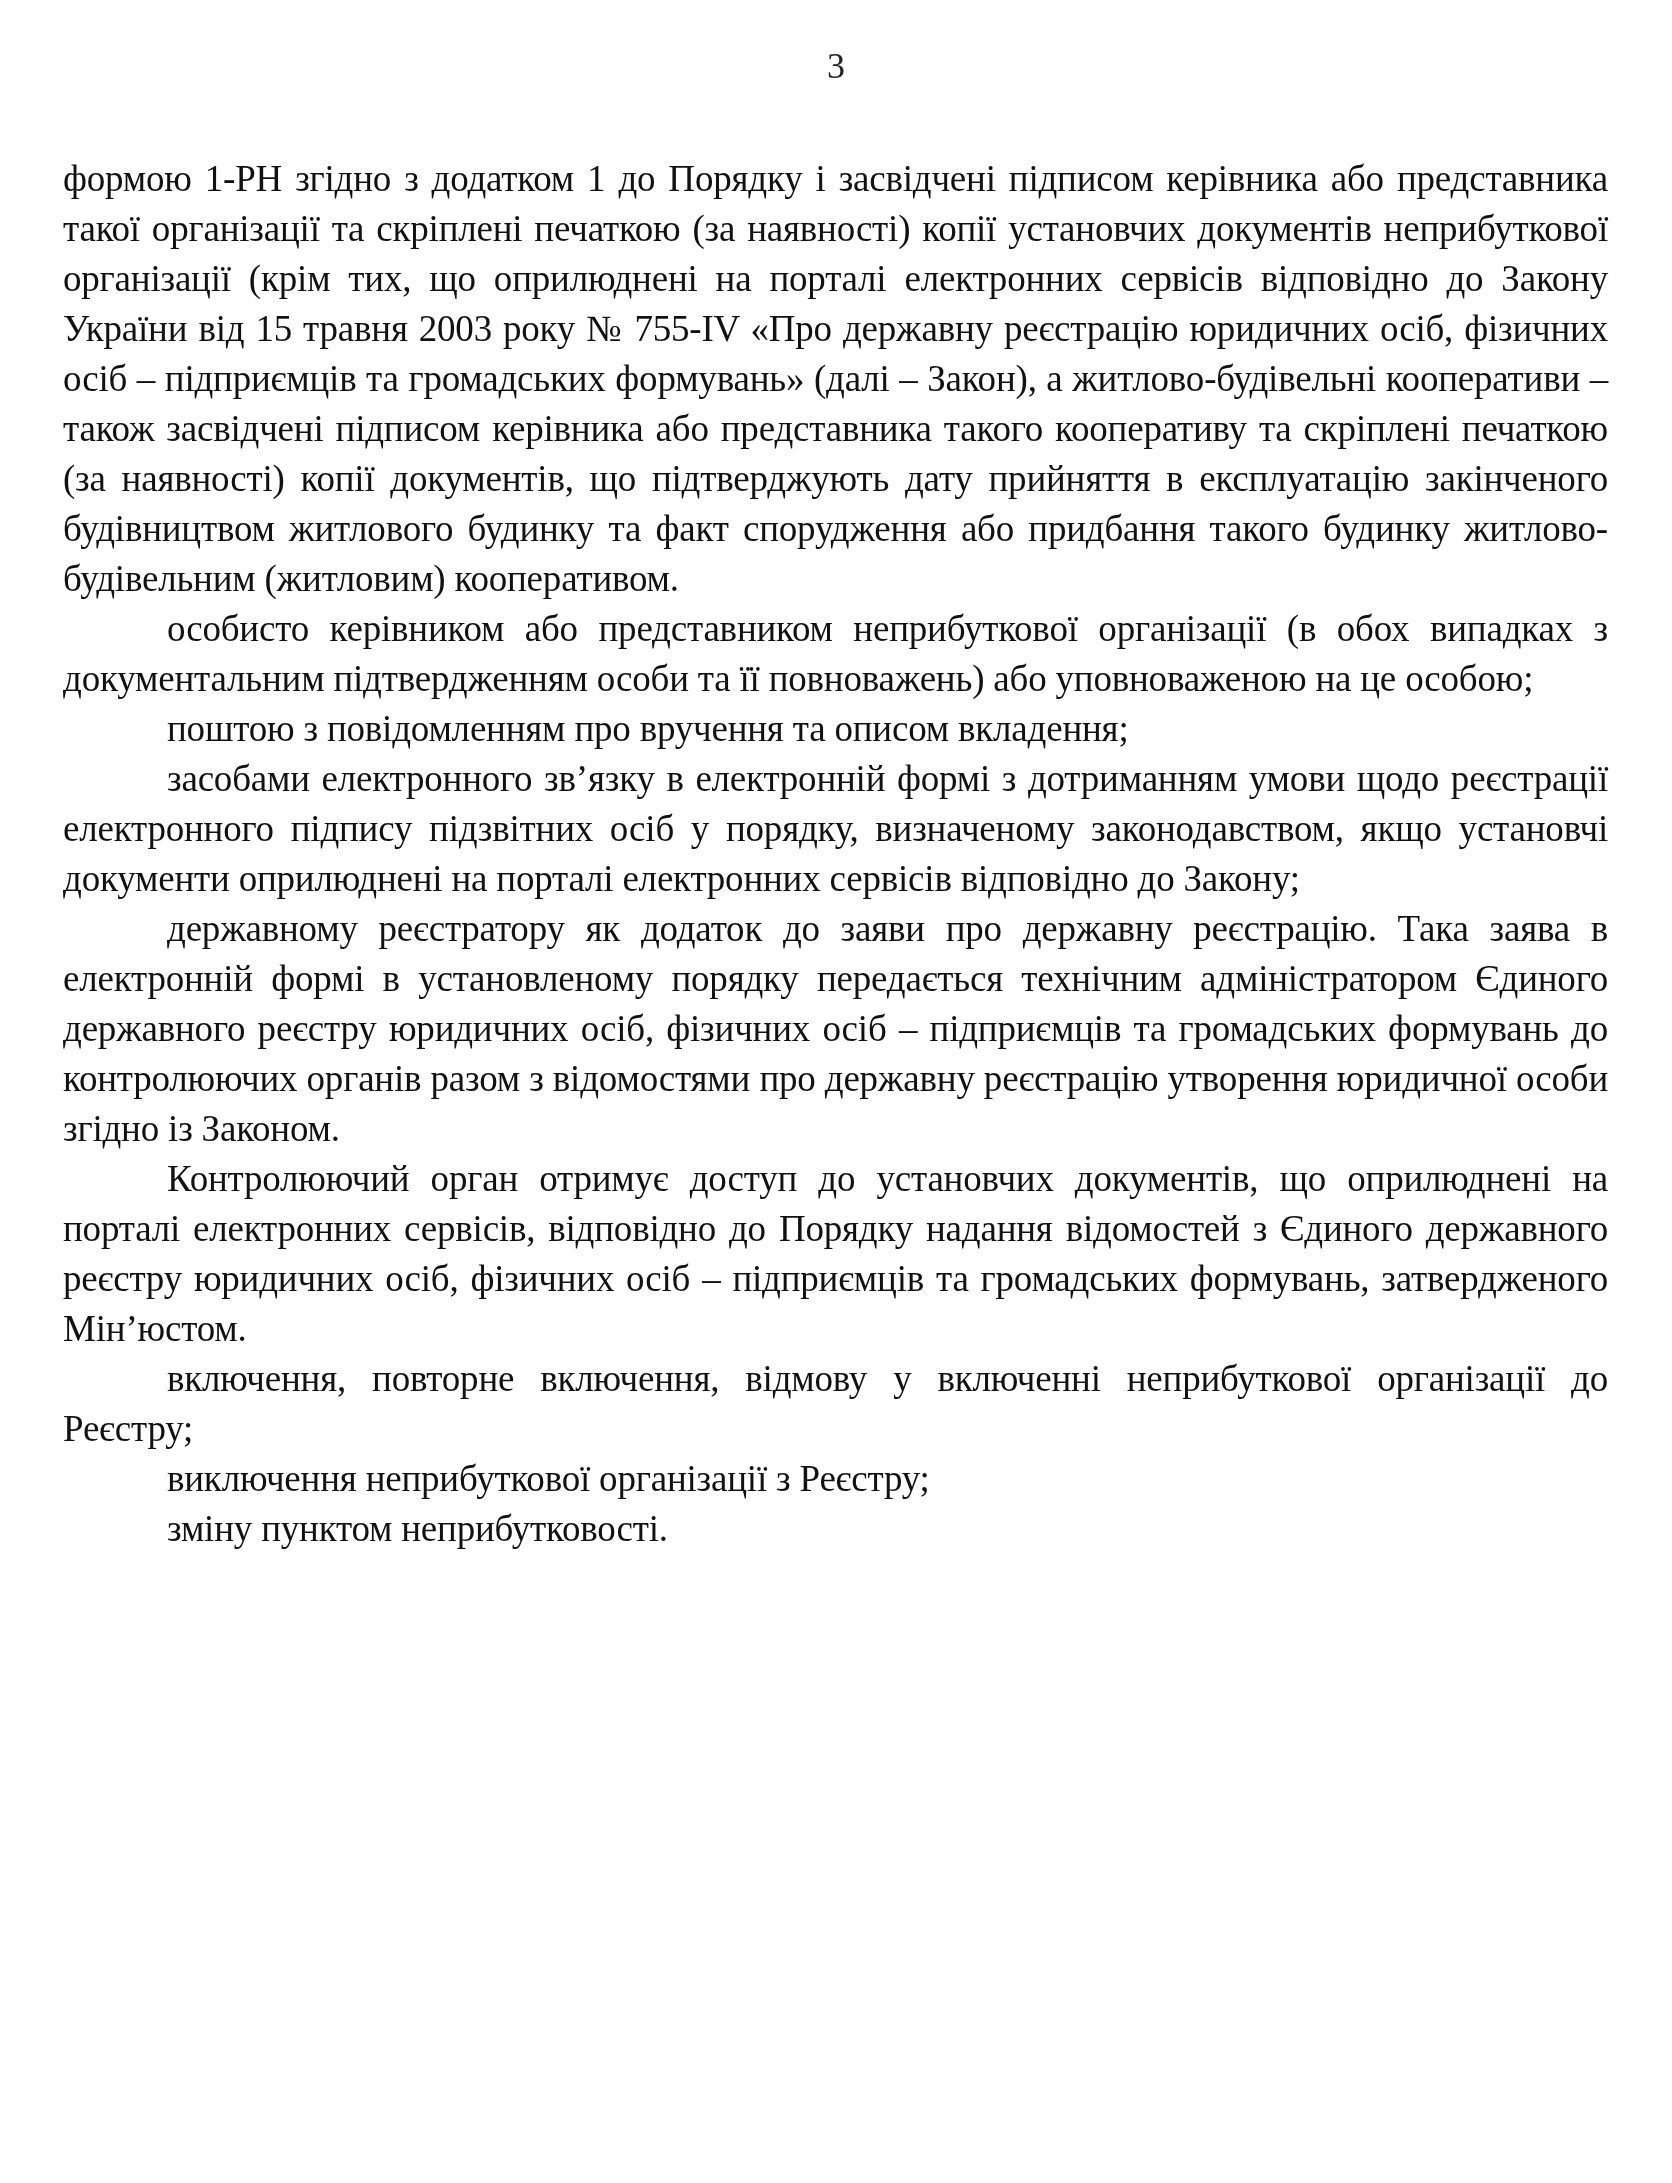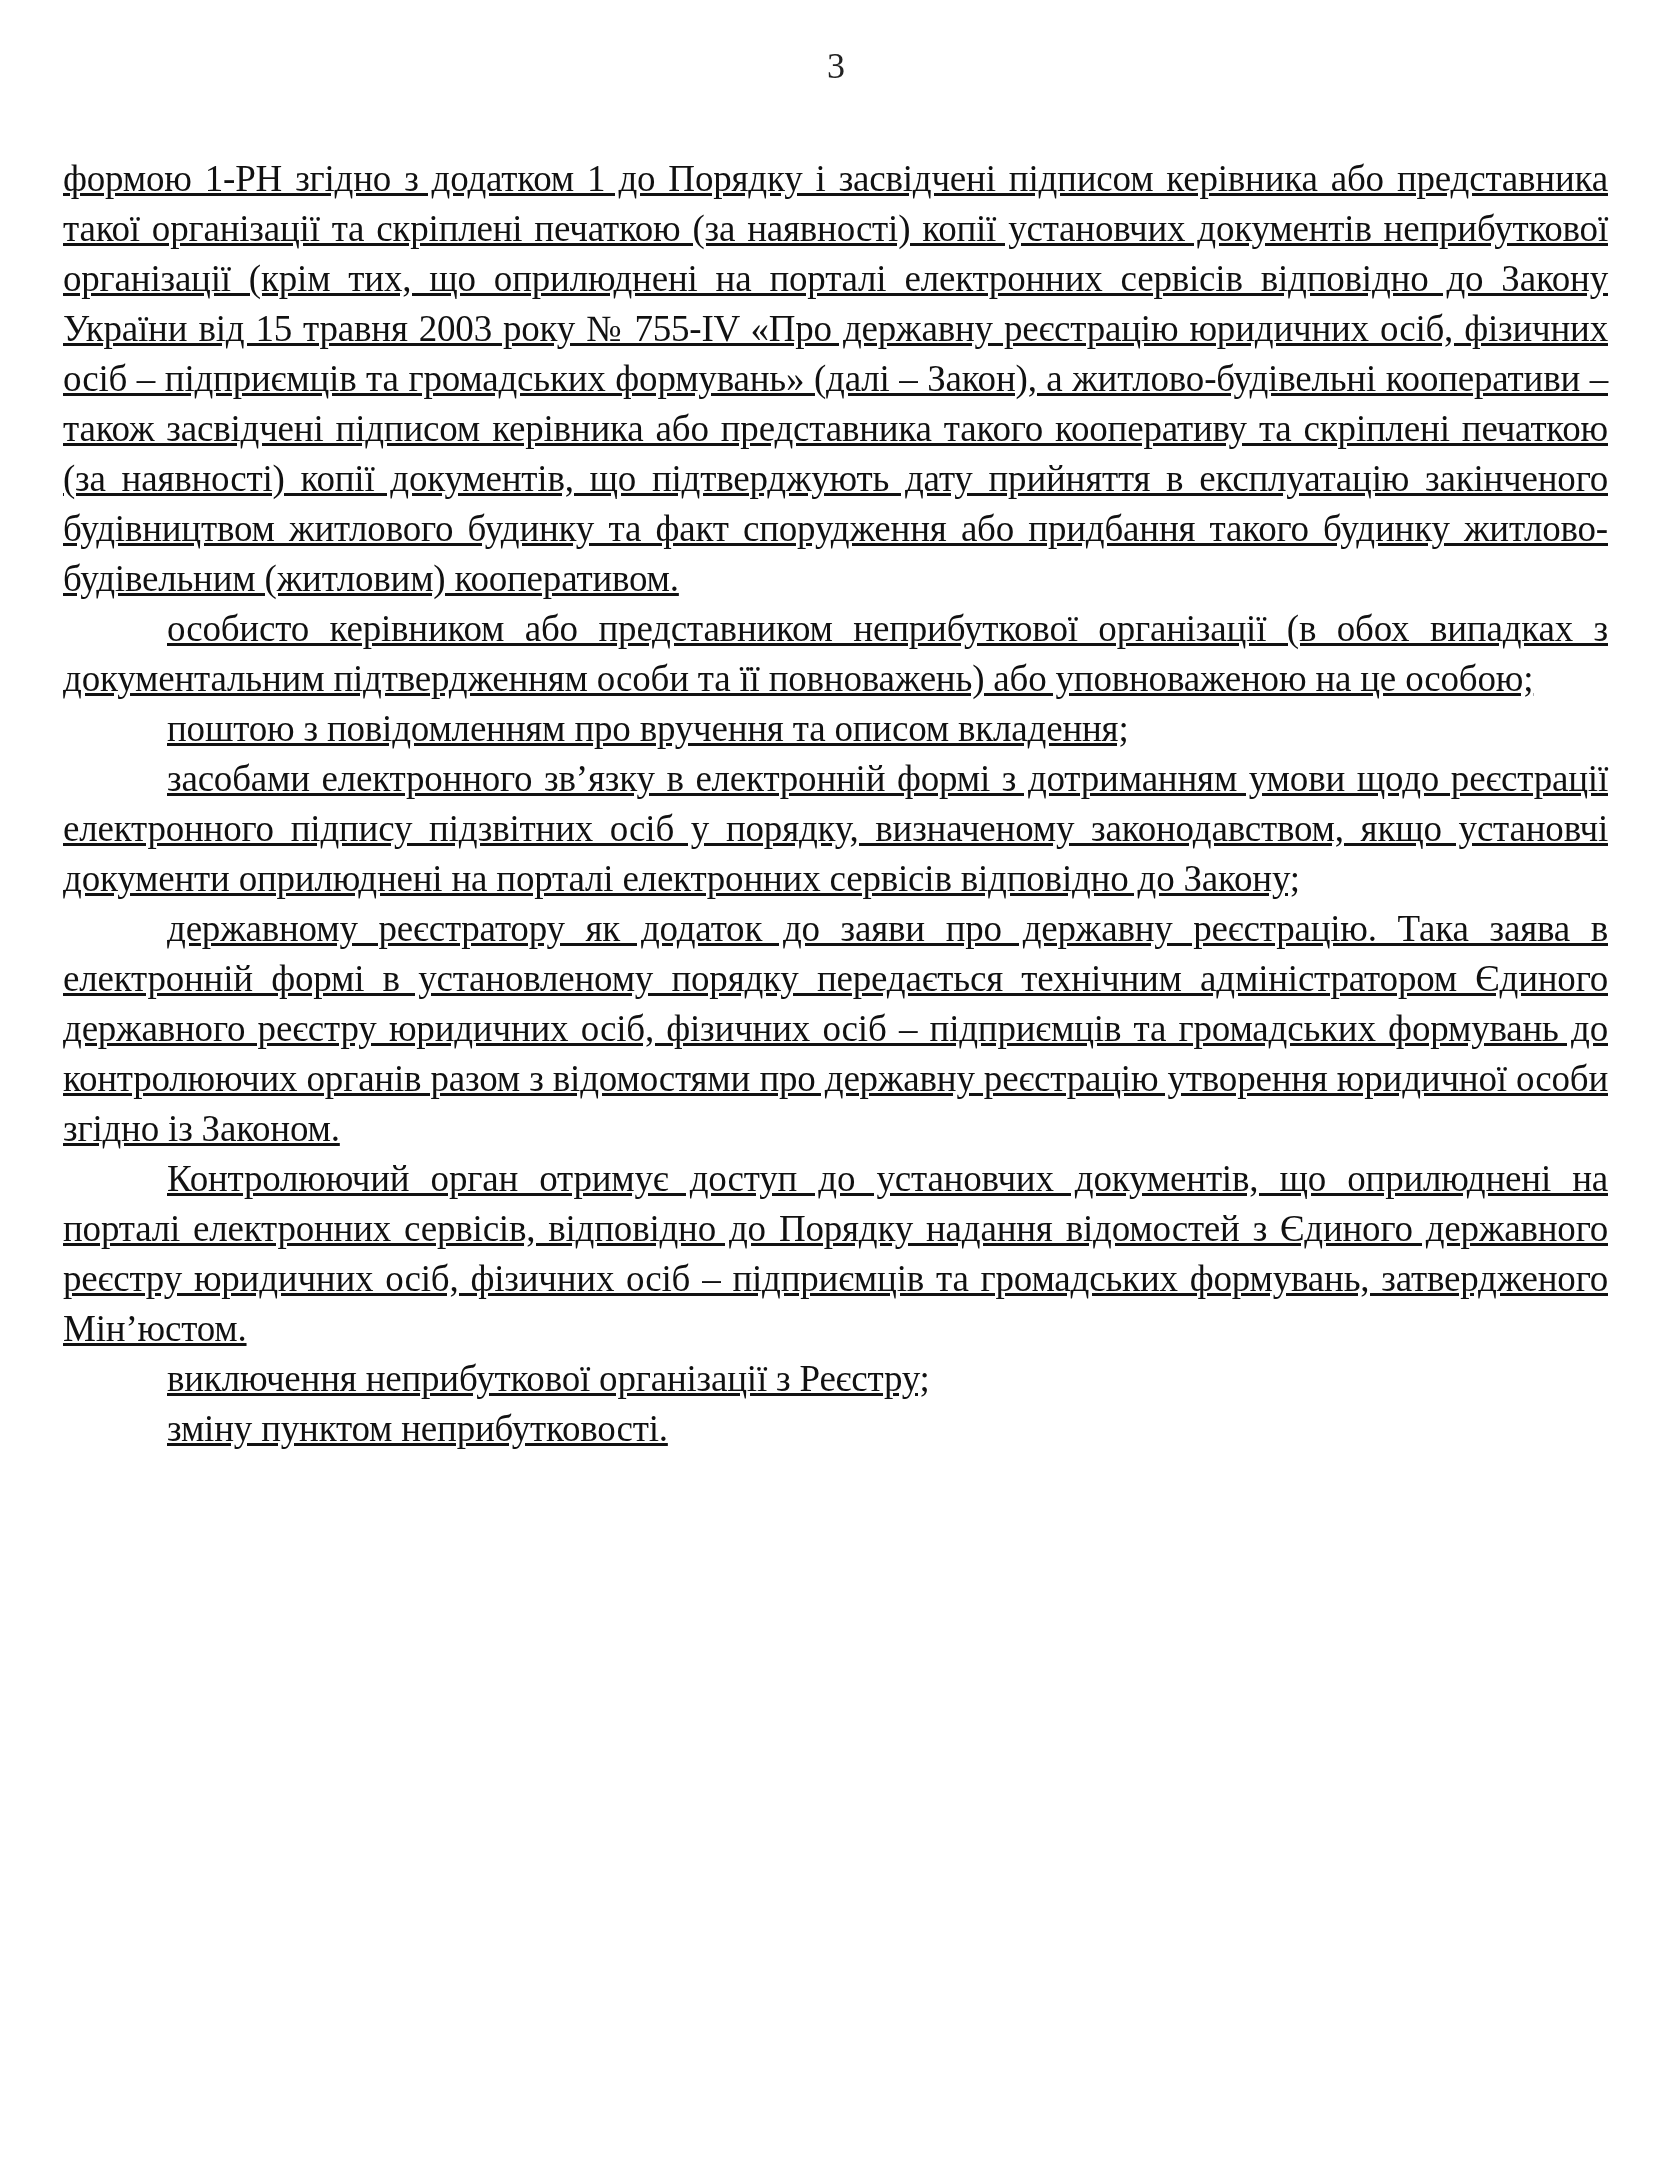--- a/index.html
+++ b/index.html
@@ -11,32 +11,33 @@
   }
   .page-number {
     position: absolute; top: 44px; left: 0; width: 100%;
     text-align: center; font-size: 36px; line-height: 45px; color: #222;
   }
   .body-text {
     position: absolute; left: 63px; top: 154px; width: 1545px;
     font-size: 37px; line-height: 50px; letter-spacing: -0.2px;
     text-align: justify; word-spacing: 0px;
   }
-  .body-text p { margin: 0; padding: 0; text-align: justify; text-align-last: left; text-decoration: underline; }
+  .body-text p { margin: 0; padding: 0; text-align: justify; text-align-last: left; }
   .body-text p.indent { text-indent: 104px; }
 </style>
 </head>
 <body>
 
 <div class="page">
   <div class="page-number">3</div>
   <div class="body-text">
     <p>формою 1-РН згідно з додатком 1 до Порядку і засвідчені підписом керівника або представника такої організації та скріплені печаткою (за наявності) копії установчих документів неприбуткової організації (крім тих, що оприлюднені на порталі електронних сервісів відповідно до Закону України від 15 травня 2003 року № 755-IV «Про державну реєстрацію юридичних осіб, фізичних осіб – підприємців та громадських формувань» (далі – Закон), а житлово-будівельні кооперативи – також засвідчені підписом керівника або представника такого кооперативу та скріплені печаткою (за наявності) копії документів, що підтверджують дату прийняття в експлуатацію закінченого будівництвом житлового будинку та факт спорудження або придбання такого будинку житлово-будівельним (житловим) кооперативом.</p>
     <p class="indent">особисто керівником або представником неприбуткової організації (в обох випадках з документальним підтвердженням особи та її повноважень) або уповноваженою на це особою;</p>
     <p class="indent">поштою з повідомленням про вручення та описом вкладення;</p>
     <p class="indent">засобами електронного зв’язку в електронній формі з дотриманням умови щодо реєстрації електронного підпису підзвітних осіб у порядку, визначеному законодавством, якщо установчі документи оприлюднені на порталі електронних сервісів відповідно до Закону;</p>
     <p class="indent">державному реєстратору як додаток до заяви про державну реєстрацію. Така заява в електронній формі в установленому порядку передається технічним адміністратором Єдиного державного реєстру юридичних осіб, фізичних осіб – підприємців та громадських формувань до контролюючих органів разом з відомостями про державну реєстрацію утворення юридичної особи згідно із Законом.</p>
     <p class="indent">Контролюючий орган отримує доступ до установчих документів, що оприлюднені на порталі електронних сервісів, відповідно до Порядку надання відомостей з Єдиного державного реєстру юридичних осіб, фізичних осіб – підприємців та громадських формувань, затвердженого Мін’юстом.</p>
+    <p class="indent">включення, повторне включення, відмову у включенні неприбуткової організації до Реєстру;</p>
     <p class="indent">виключення неприбуткової організації з Реєстру;</p>
     <p class="indent">зміну пунктом неприбутковості.</p>
   </div>
 </div>
 
 
 </body></html>

